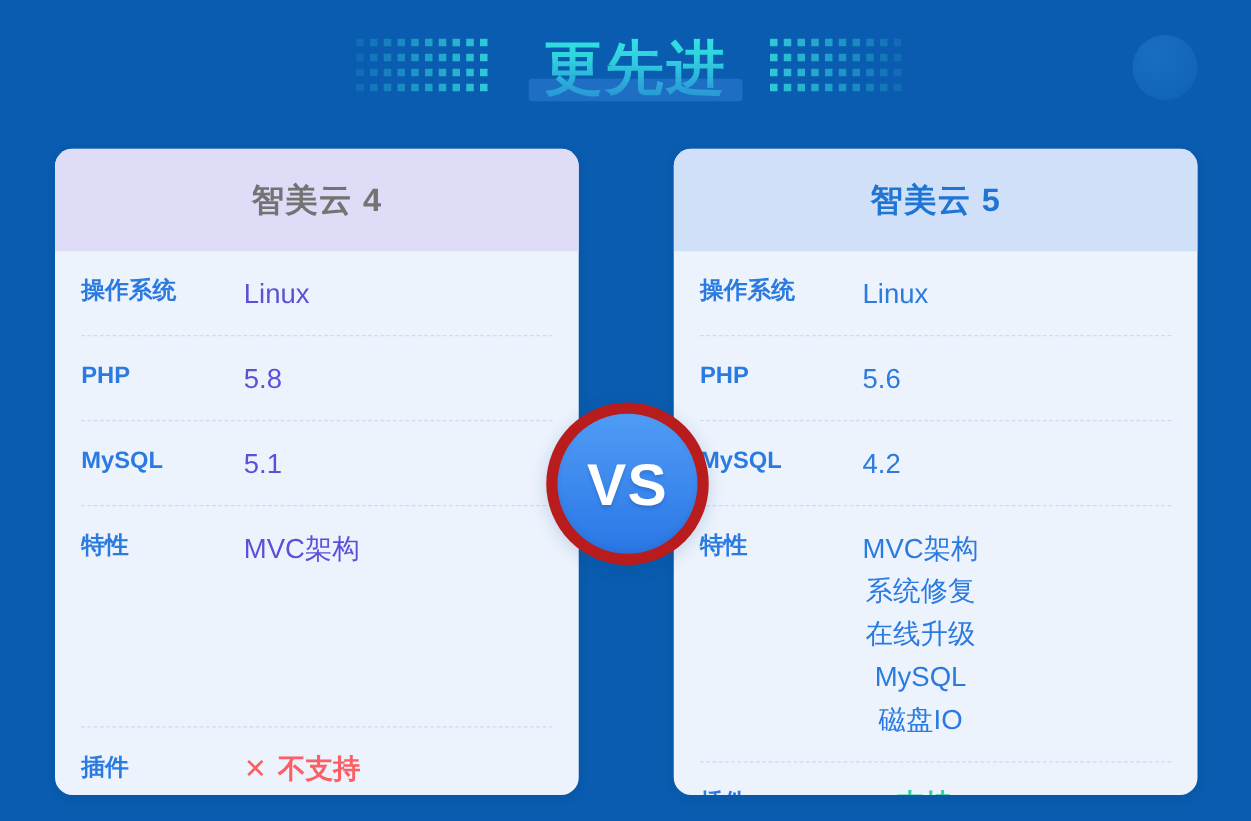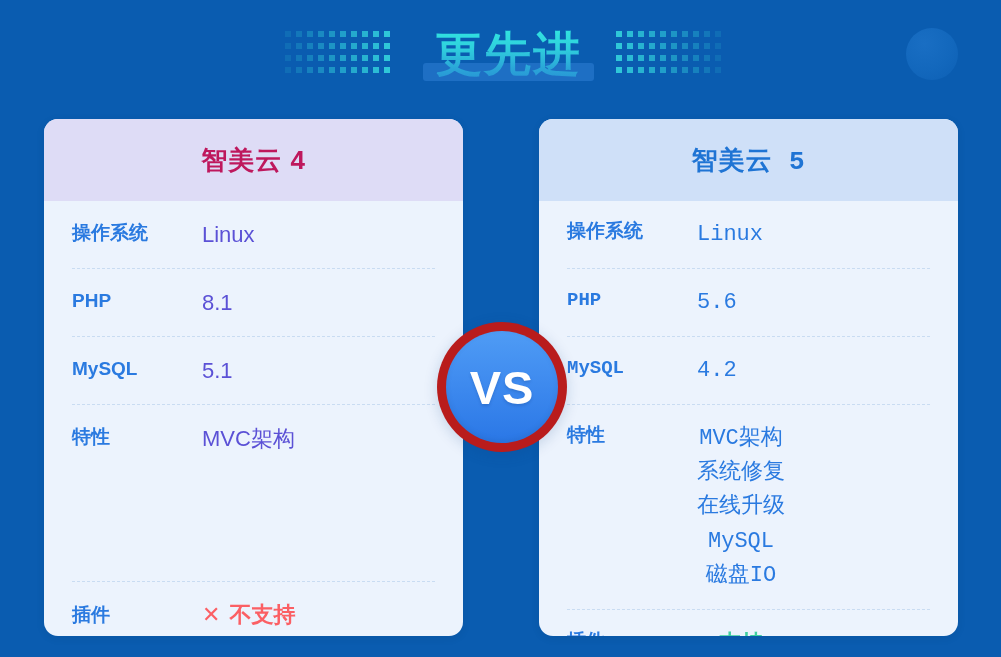--- a/index.html
+++ b/index.html
@@ -81,41 +81,41 @@
     position: absolute;
     top: 119px;
     width: 419px;
     height: 517px;
     border-radius: 14px;
     overflow: hidden;
     background: #ecf3fd;
     box-shadow: 0 2px 10px rgba(0,0,0,.07);
   }
   .card.left  { left: 44px; }
-  .card.right { left: 539px; font-family: Liberation Mono, monospace; }
+  .card.right { left: 539px; }
 
   .card-head {
     height: 82px;
     display: flex;
     align-items: center;
     justify-content: center;
   }
   .card.left  .card-head { background: #dedcf6; }
   .card.right .card-head { background: #cfe0f8; }
 
   .card-title {
     font-size: 26px;
     font-weight: 700;
     letter-spacing: 1px;
   }
-  .card.left  .card-title { color: #be185d; }
+  .card.left  .card-title { color: #737373; }
   .card.right .card-title { color: #1f74d4; }
 
   .card-body {
-    padding: 0 28px;
+    padding: 0 21px;
     height: 435px;
     display: flex;
     flex-direction: column;
   }
 
   .row {
     display: flex;
     align-items: flex-start;
     padding: 17px 0 16px 0;
     border-bottom: 1px dashed #c9dcf2;
@@ -291,21 +291,21 @@
   </div>
   <div class="card-body">
 
     <div class="row">
       <div class="row-label">操作系统</div>
       <div class="row-value">Linux</div>
     </div>
 
     <div class="row">
       <div class="row-label">PHP</div>
-      <div class="row-value">8.1</div>
+      <div class="row-value">5.8</div>
     </div>
 
     <div class="row">
       <div class="row-label">MySQL</div>
       <div class="row-value">5.1</div>
     </div>
 
     <div class="row spacer-grow">
       <div class="row-label">特性</div>
       <div class="row-value feat-list">

